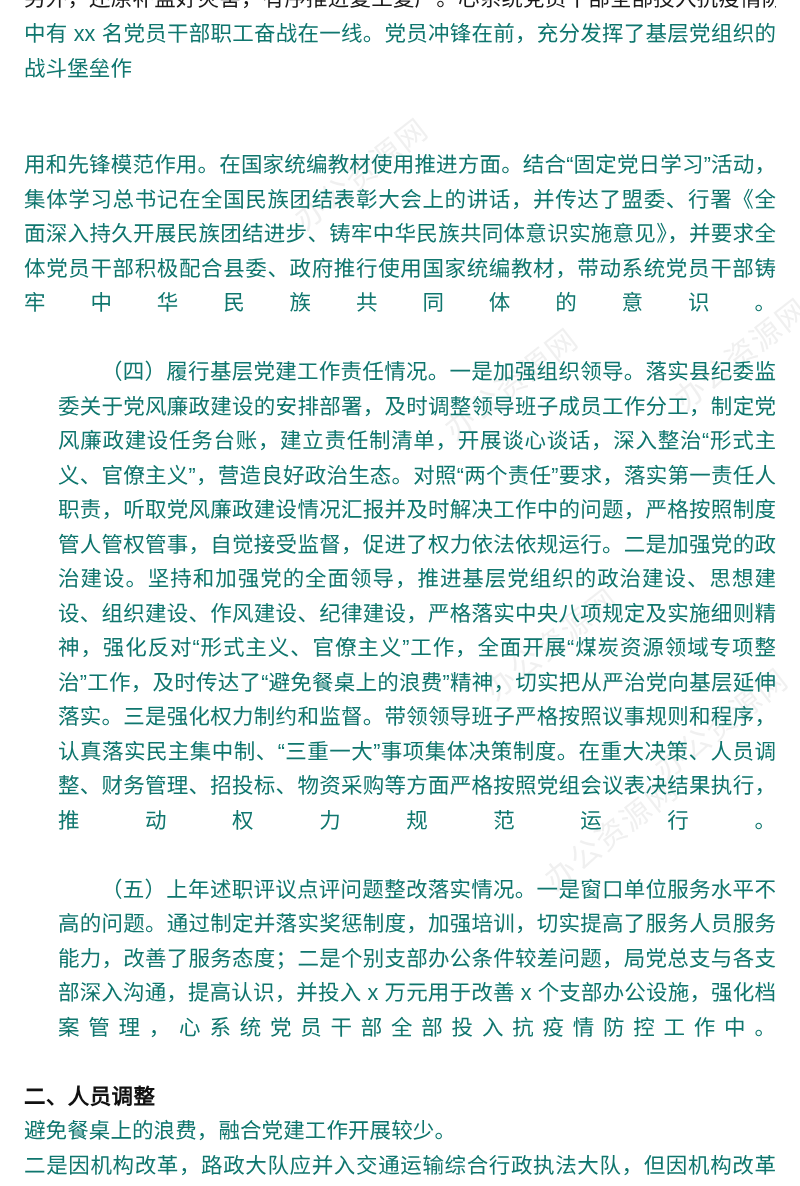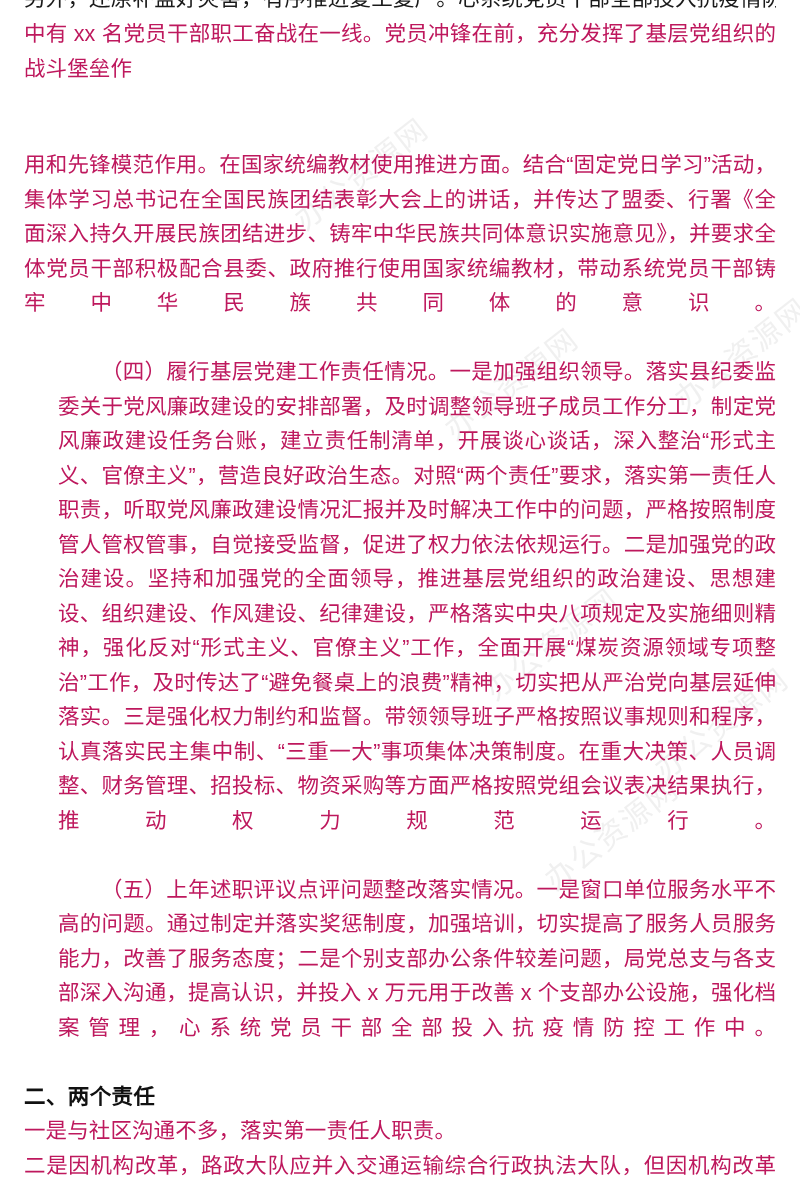--- a/index.html
+++ b/index.html
@@ -71,21 +71,21 @@
     text-align: justify;
   }
 
   p.para {
     margin: 0;
     font-size: 21.5px;
     line-height: 34.5px;
     text-align: justify;
     text-justify: inter-ideograph;
     letter-spacing: 0.1px;
-    color: #be185d;
+    color: #0f766e;
     font-weight: 400;
   }
 
   p.indent {
     text-indent: 2em;
     margin-left: 34px;
   }
 
   p.heading {
     margin: 0;
@@ -129,20 +129,20 @@
     <p class="para nostretch">中有 xx 名党员干部职工奋战在一线。党员冲锋在前，充分发挥了基层党组织的战斗堡垒作</p>
 
     <div class="gap-lg"></div>
 
     <p class="para">用和先锋模范作用。在国家统编教材使用推进方面。结合“固定党日学习”活动，集体学习总书记在全国民族团结表彰大会上的讲话，并传达了盟委、行署《全面深入持久开展民族团结进步、铸牢中华民族共同体意识实施意见》，并要求全体党员干部积极配合县委、政府推行使用国家统编教材，带动系统党员干部铸牢中华民族共同体的意识。</p>
 
     <p class="para indent">（四）履行基层党建工作责任情况。一是加强组织领导。落实县纪委监委关于党风廉政建设的安排部署，及时调整领导班子成员工作分工，制定党风廉政建设任务台账，建立责任制清单，开展谈心谈话，深入整治“形式主义、官僚主义”，营造良好政治生态。对照“两个责任”要求，落实第一责任人职责，听取党风廉政建设情况汇报并及时解决工作中的问题，严格按照制度管人管权管事，自觉接受监督，促进了权力依法依规运行。二是加强党的政治建设。坚持和加强党的全面领导，推进基层党组织的政治建设、思想建设、组织建设、作风建设、纪律建设，严格落实中央八项规定及实施细则精神，强化反对“形式主义、官僚主义”工作，全面开展“煤炭资源领域专项整治”工作，及时传达了“避免餐桌上的浪费”精神，切实把从严治党向基层延伸落实。三是强化权力制约和监督。带领领导班子严格按照议事规则和程序，认真落实民主集中制、“三重一大”事项集体决策制度。在重大决策、人员调整、财务管理、招投标、物资采购等方面严格按照党组会议表决结果执行，推动权力规范运行。</p>
 
     <p class="para indent">（五）上年述职评议点评问题整改落实情况。一是窗口单位服务水平不高的问题。通过制定并落实奖惩制度，加强培训，切实提高了服务人员服务能力，改善了服务态度；二是个别支部办公条件较差问题，局党总支与各支部深入沟通，提高认识，并投入 x 万元用于改善 x 个支部办公设施，强化档案管理，心系统党员干部全部投入抗疫情防控工作中。</p>
 
-    <p class="heading">二、两个责任</p>
+    <p class="heading">二、人员调整</p>
 
-    <p class="para nostretch">一是与社区沟通不多，落实第一责任人职责。</p>
+    <p class="para nostretch">避免餐桌上的浪费，融合党建工作开展较少。</p>
 
     <p class="para">二是因机构改革，路政大队应并入交通运输综合行政执法大队，但因机构改革尚未完成，交通运输综合行政执法大队党支部组建处于停滞状态。</p>
 
   </div>
 </div>
 
 </body></html>

